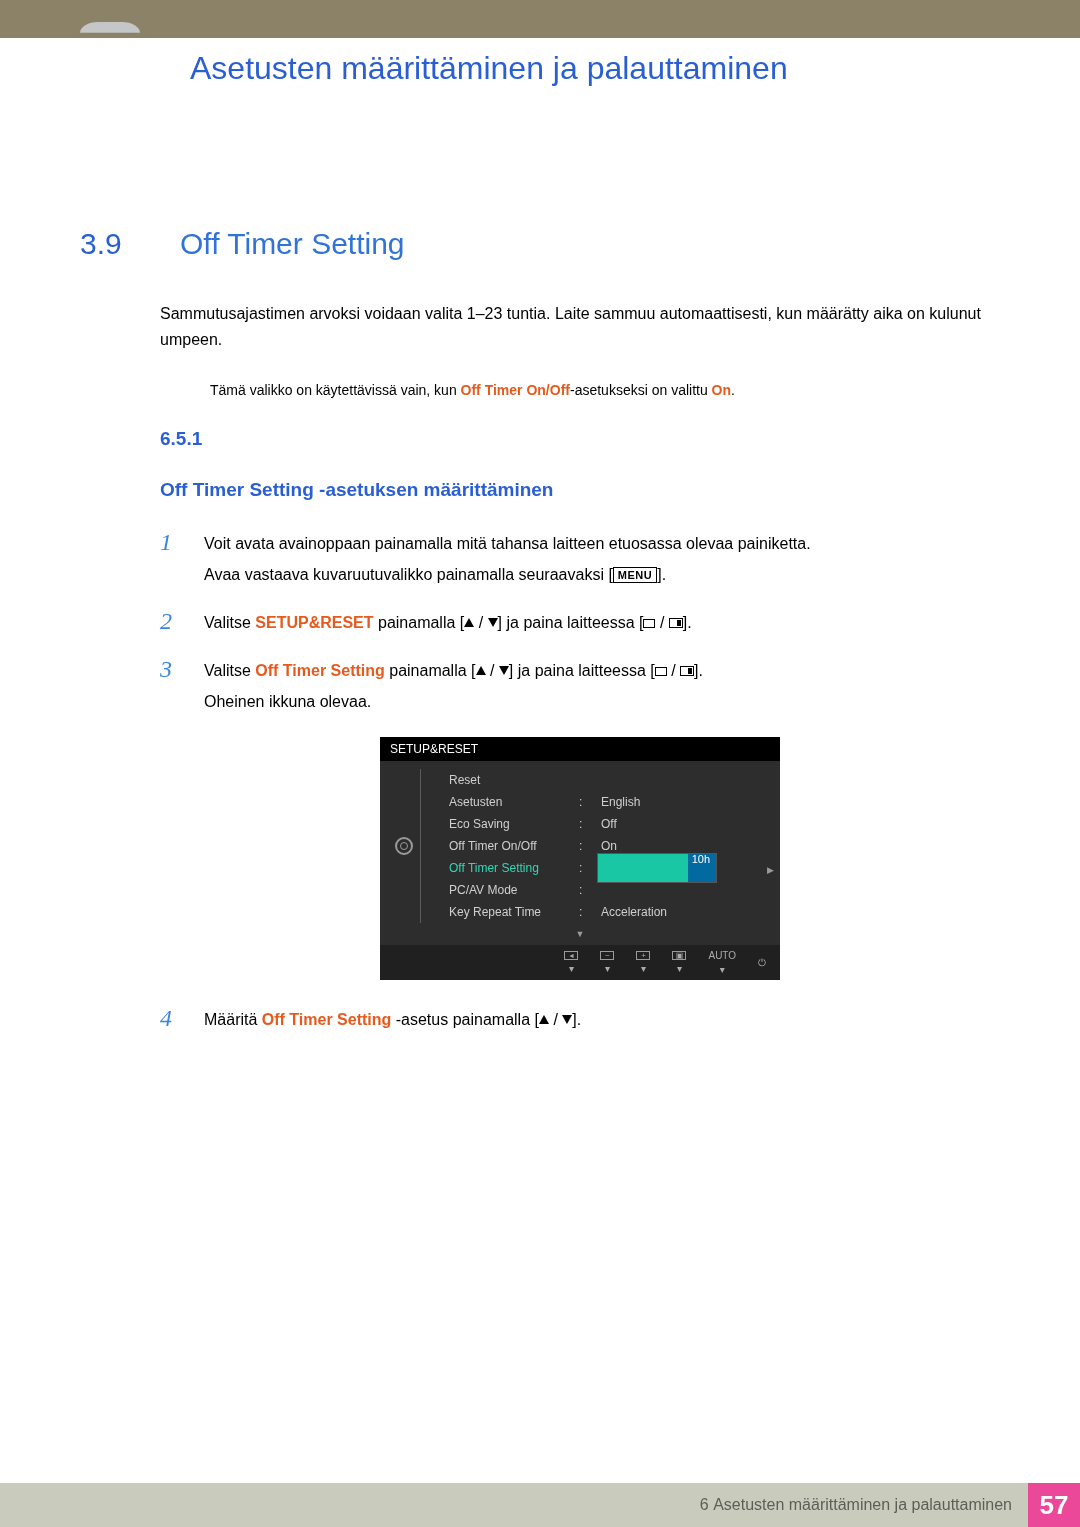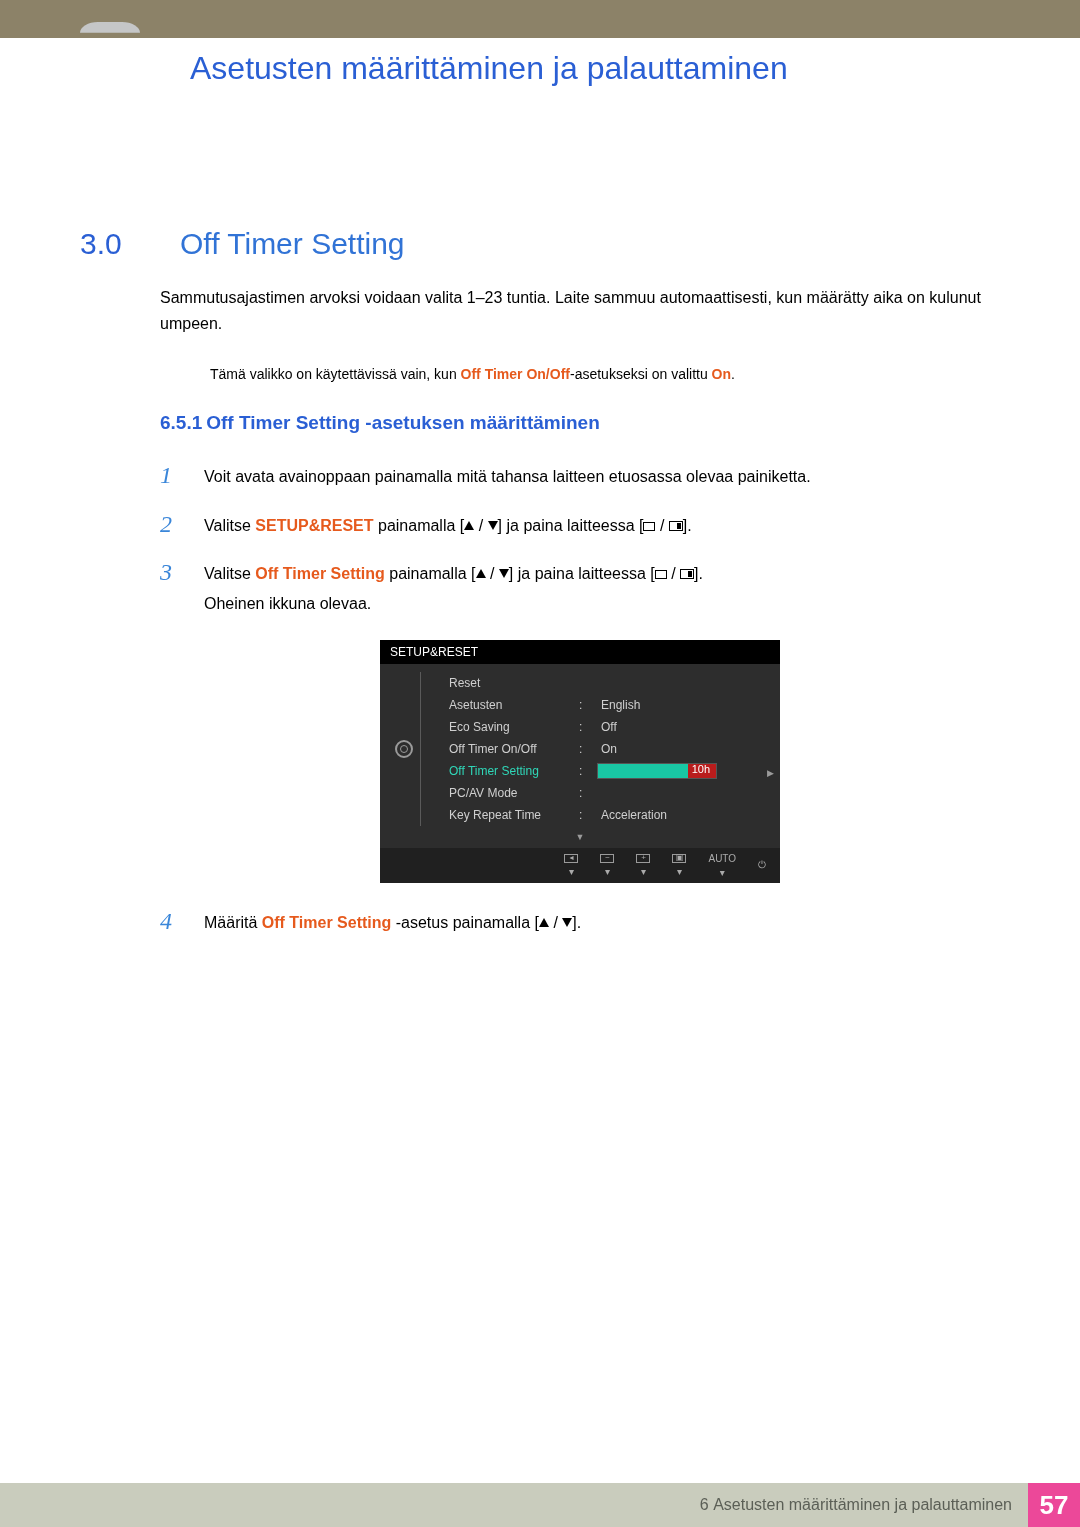--- a/index.html
+++ b/index.html
@@ -53,39 +53,40 @@
     font-weight: normal;
     width: 70px;
   }
   .section-title {
     color: #3173d6;
     font-size: 30px;
     font-weight: normal;
   }
   .intro-text {
     margin-left: 80px;
-    margin-top: 24px;
+    margin-top: 40px;
     font-size: 16px;
     line-height: 1.6;
     color: #000;
   }
   .note-text {
     margin-left: 130px;
     margin-top: 30px;
     margin-bottom: 30px;
     font-size: 14px;
     color: #000;
   }
   .highlight-red { color: #e65a1d; font-weight: bold; }
   .subsection {
     margin-left: 80px;
     margin-top: 30px;
     display: flex;
-    gap: 4px;
+    gap: 29px;
     align-items: baseline;
+    flex-direction: column;
   }
   .sub-num { color: #2a5fd4; font-size: 19px; font-weight: bold; }
   .sub-title { color: #2a5fd4; font-size: 19px; font-weight: bold; }
   .steps {
     margin-left: 80px;
     margin-top: 28px;
   }
   .step {
     display: flex;
     gap: 22px;
@@ -193,23 +194,23 @@
     align-items: center;
     height: 22px;
     gap: 10px;
   }
   .osd-label { width: 120px; }
   .osd-colon { width: 12px; }
   .osd-val { flex: 1; }
   .osd-row.selected .osd-label { color: #2fd7b8; }
   .slider-track {
     width: 120px;
-    height: 16px;
+    height: 30px;
     border: 1px solid #555;
-    background: #b91c1c;
+    background: #0369a1;
     margin-left: -4px;
     position: relative;
   }
   .slider-fill {
     position: absolute;
     left: 0; top: 0; bottom: 0;
     width: 90px;
     background: #19c7a4;
   }
   .slider-text {
@@ -292,41 +293,44 @@
 </head>
 <body>
 
 <div class="top-bar"></div>
 <div class="page-circle-stub"></div>
 
 <div class="content">
   <h1 class="chapter-heading">Asetusten määrittäminen ja palauttaminen</h1>
 
   <div class="section-row">
-    <div class="section-num">3.0</div>
+    <div class="section-num">3.9</div>
     <div class="section-title">Off Timer Setting</div>
   </div>
 
   <p class="intro-text">Sammutusajastimen arvoksi voidaan valita 1–23 tuntia. Laite sammuu automaattisesti, kun määrätty aika on kulunut umpeen.</p>
 
   <p class="note-text">
     <span>Tämä valikko on käytettävissä vain, kun </span><span class="highlight-red">Off Timer On/Off</span><span>-asetukseksi on valittu </span><span class="highlight-red">On</span><span>.</span>
   </p>
 
   <div class="subsection">
     <span class="sub-num">6.5.1</span>
     <span class="sub-title">Off Timer Setting -asetuksen määrittäminen</span>
   </div>
 
   <div class="steps">
 
     <div class="step">
       <div class="step-num">1</div>
       <div class="step-text">
         <div>Voit avata avainoppaan painamalla mitä tahansa laitteen etuosassa olevaa painiketta.</div>
+        <div>
+          <span>Avaa vastaava kuvaruutuvalikko painamalla seuraavaksi [</span><span class="menu-badge">MENU</span><span>].</span>
+        </div>
       </div>
     </div>
 
     <div class="step">
       <div class="step-num">2</div>
       <div class="step-text">
         <span>Valitse </span><span class="highlight-red bold">SETUP&amp;RESET</span><span> painamalla [</span><span class="tri-up"></span> / <span class="tri-down"></span><span>] ja paina laitteessa [</span><span class="square-icon"></span> / <span class="enter-icon"></span><span>].</span>
       </div>
     </div>
 

